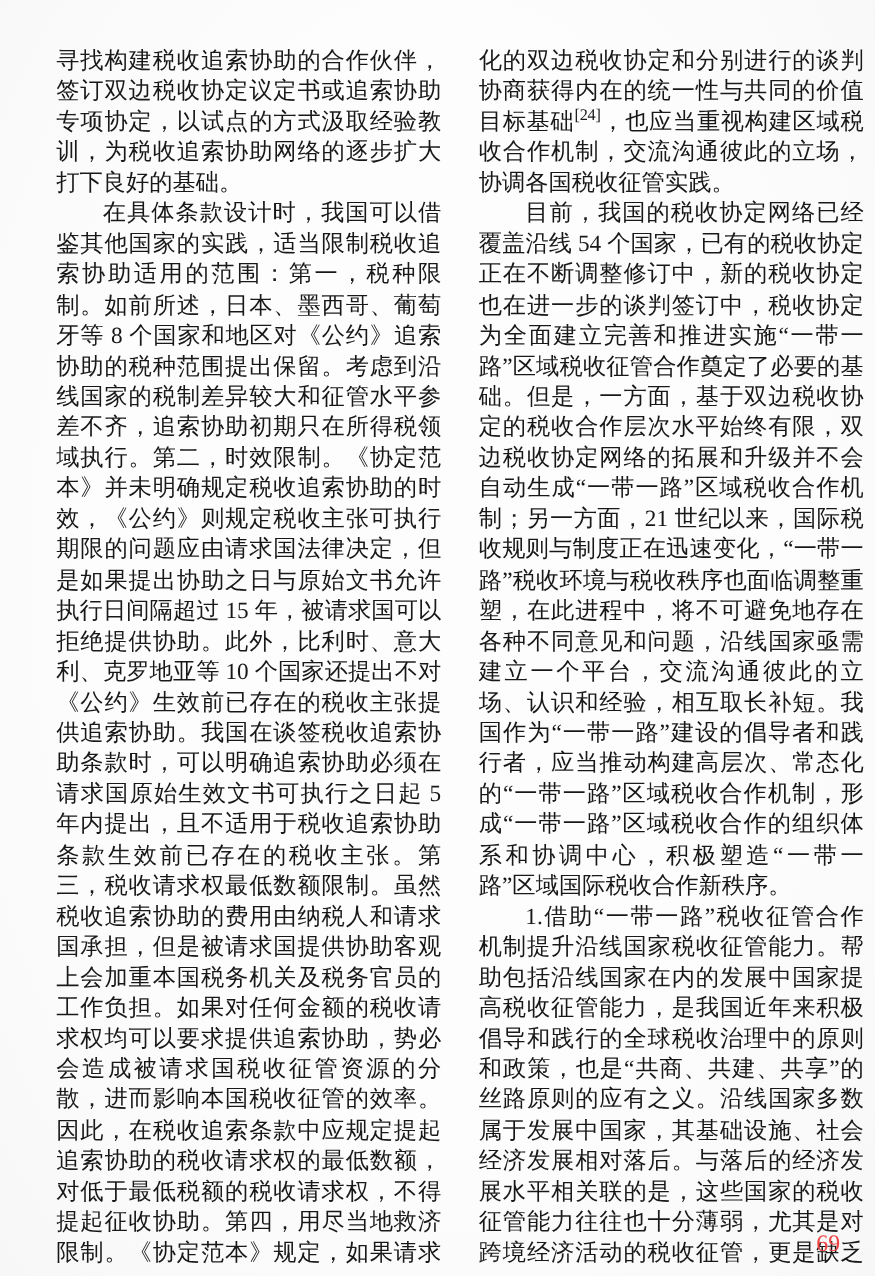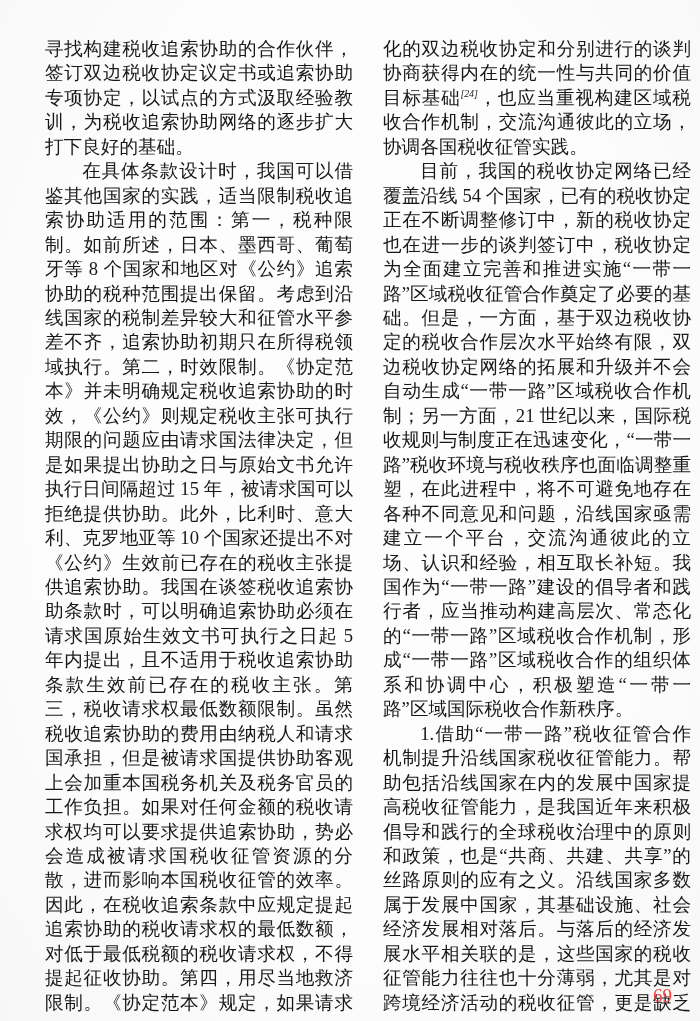--- a/index.html
+++ b/index.html
@@ -58,25 +58,24 @@
     letter-spacing: 0.02px;
     word-break: break-all;
     -webkit-font-smoothing: antialiased;
   }
 
   p.indent {
     text-indent: 2em;
   }
 
   sup.cite {
-    font-size: 10px;
+    font-size: 13px;
     vertical-align: super;
     line-height: 0;
     letter-spacing: -0.2px;
-    font-style: italic;
   }
 
   .folio {
     position: absolute;
     right: 28px;
     bottom: 16px;
     font-size: 19px;
     line-height: 1;
     font-family: "Liberation Serif", "DejaVu Serif", serif;
     color: #ef4444;

